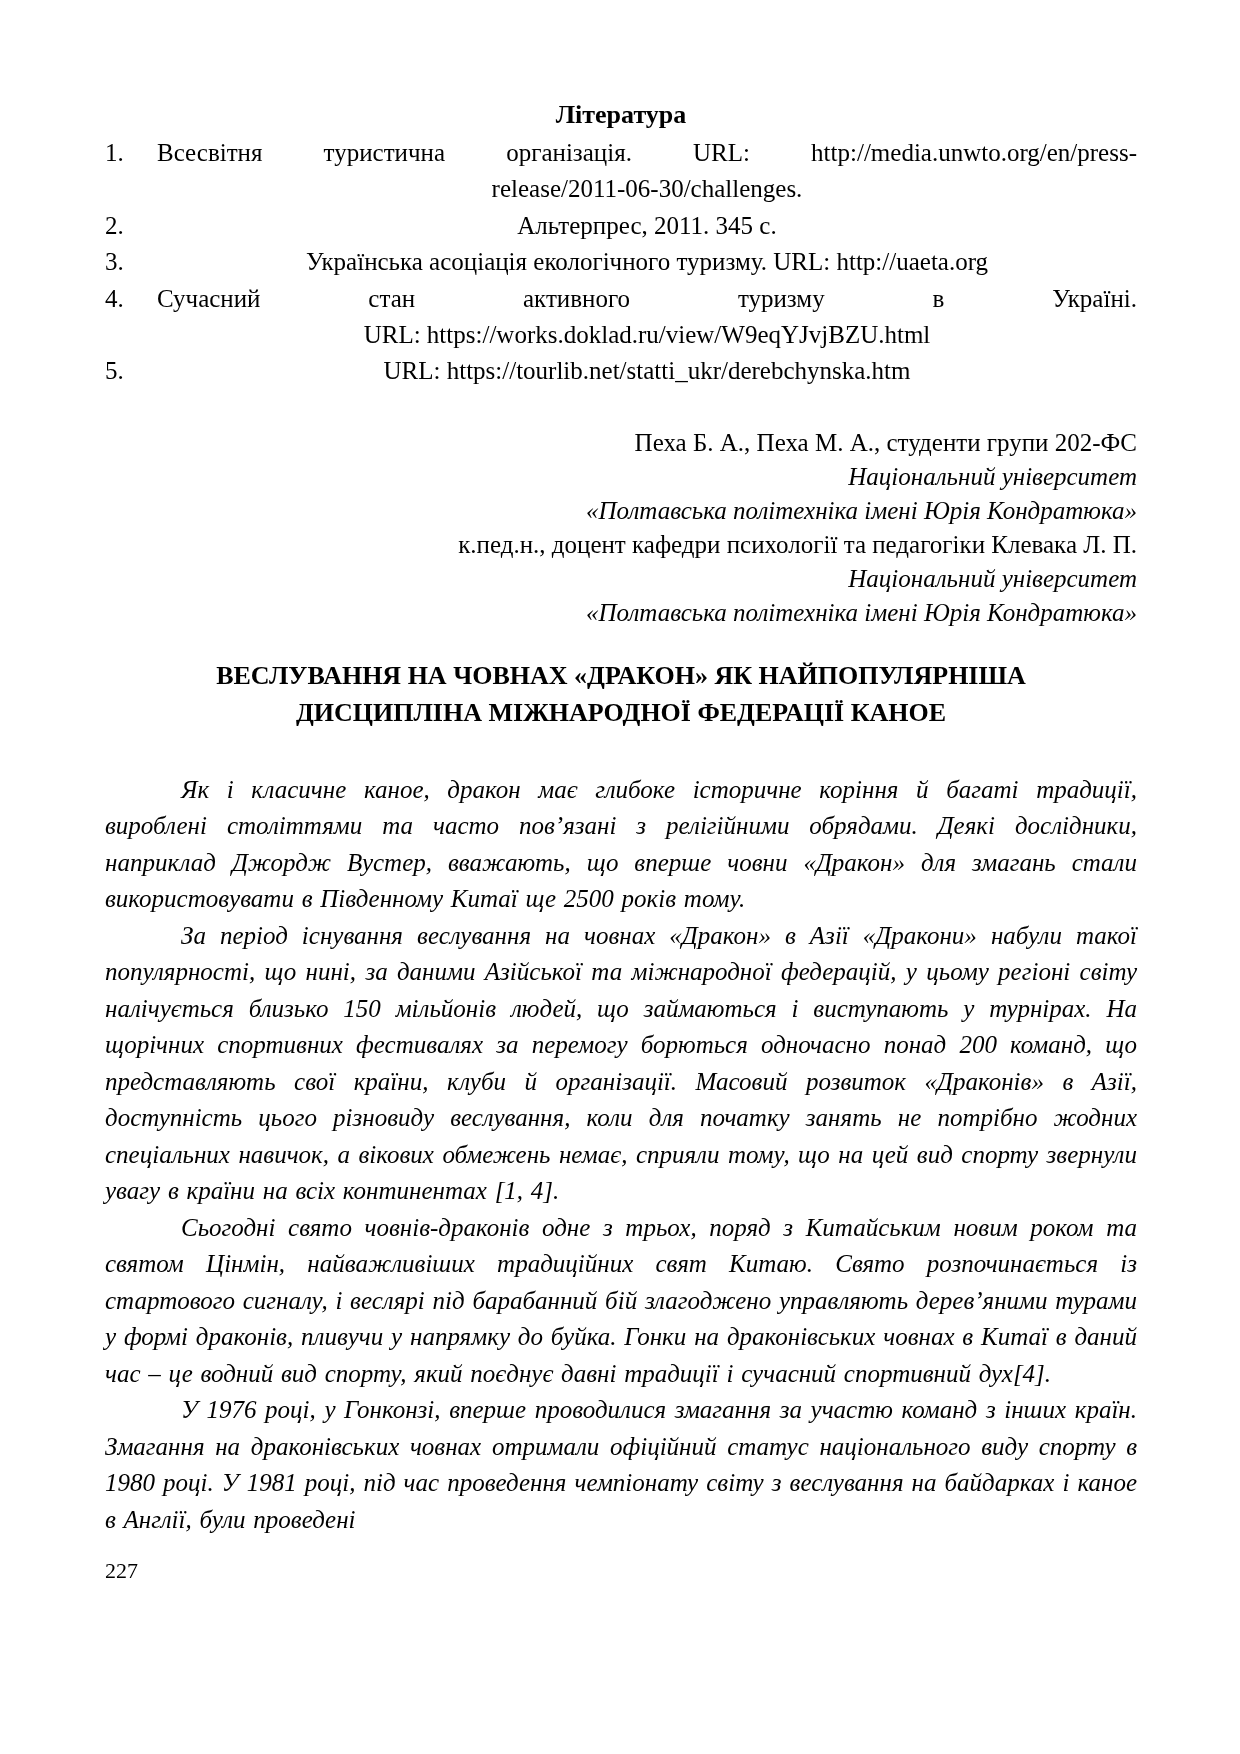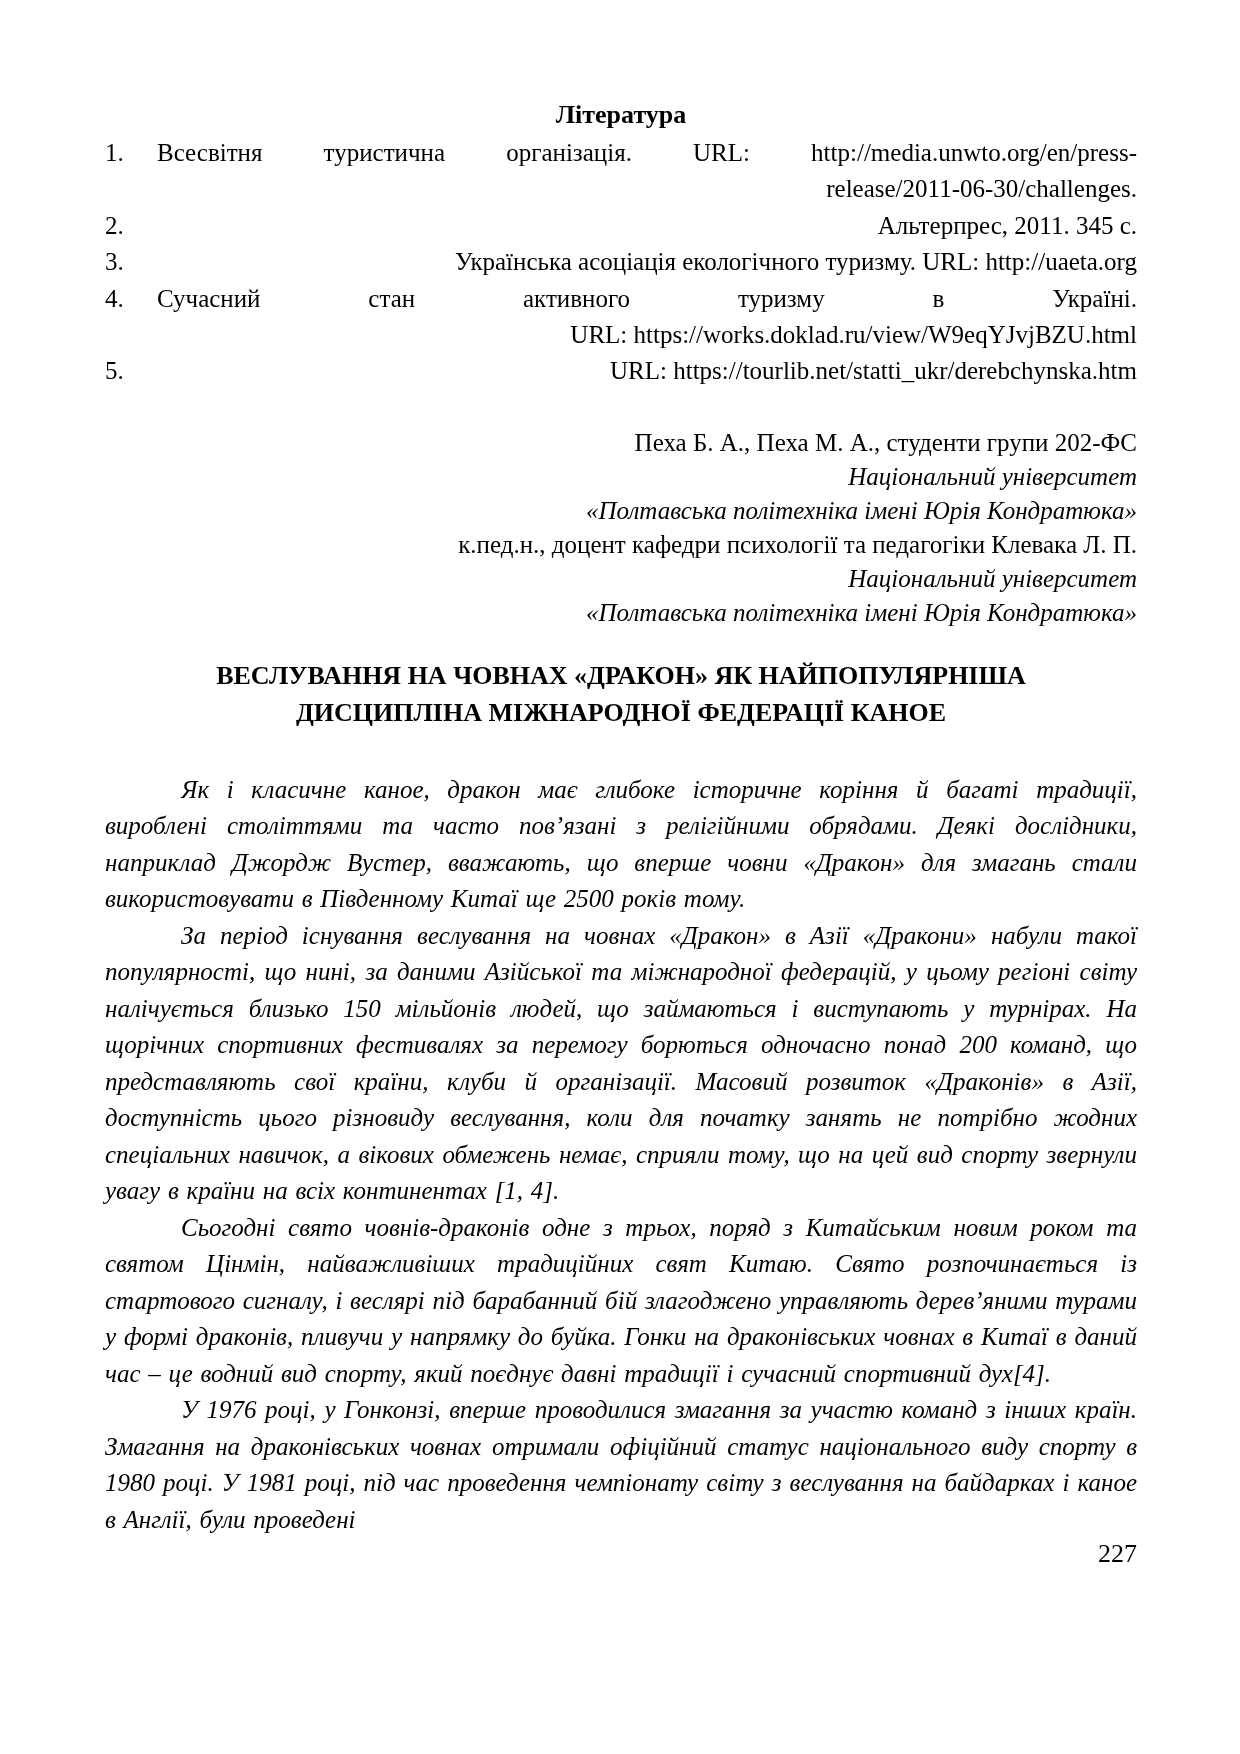--- a/index.html
+++ b/index.html
@@ -38,21 +38,21 @@
   }
   .ref-body {
     flex: 1 1 auto;
     min-width: 0;
   }
   .jline {
     text-align: justify;
     text-align-last: justify;
   }
   .lline {
-    text-align: right;
+    text-align: center;
   }
   
   .authors {
     margin-top: 36px;
     text-align: right;
     line-height: 34px;
   }
   .authors .it {
     font-style: italic;
   }
@@ -71,23 +71,23 @@
   .body-text p {
     margin: 0;
     text-align: justify;
     text-indent: 76px;
     line-height: 36.5px;
     word-spacing: 0.06em;
     font-style: italic;
   }
   
   .page-number {
-    margin-top: 1px;
-    text-align: right;
-    font-size: 26px;
+    margin-top: 18px;
+    text-align: left;
+    font-size: 22px;
     line-height: 30px;
   }
 </style>
 </head>
 <body>
 
 <div class="page">
 
   <div class="bib-heading">Література</div>
 

